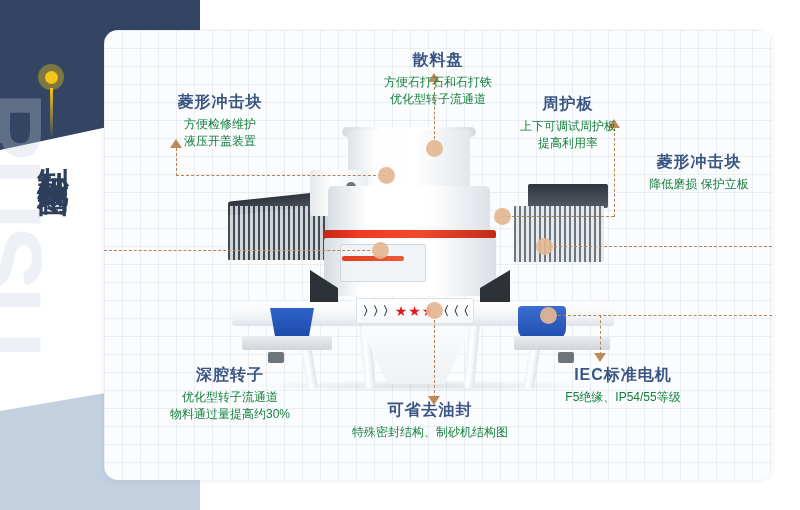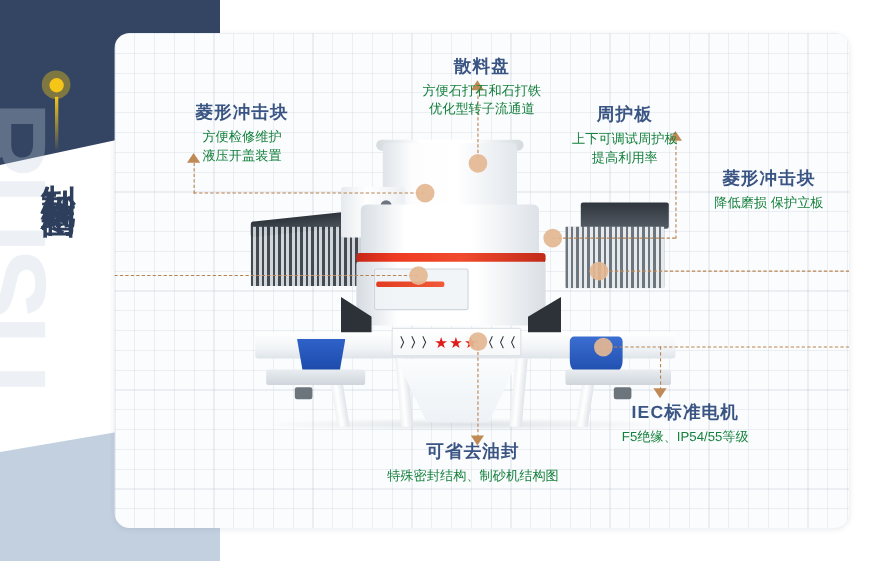--- a/index.html
+++ b/index.html
@@ -359,20 +359,25 @@
     <div class="ttl">菱形冲击块</div>
     <div class="ln">降低磨损 保护立板</div>
   </div>
 
   <div class="label" id="lbl-guard">
     <div class="ttl">周护板</div>
     <div class="ln">上下可调试周护板</div>
     <div class="ln">提高利用率</div>
   </div>
 
+  <div class="label" id="lbl-rotor">
+    <div class="ttl">深腔转子</div>
+    <div class="ln">优化型转子流通道</div>
+    <div class="ln">物料通过量提高约30%</div>
+  </div>
 
   <div class="label" id="lbl-seal">
     <div class="ttl">可省去油封</div>
     <div class="ln">特殊密封结构、制砂机结构图</div>
   </div>
 
   <div class="label" id="lbl-motor">
     <div class="ttl">IEC标准电机</div>
     <div class="ln">F5绝缘、IP54/55等级</div>
   </div>

